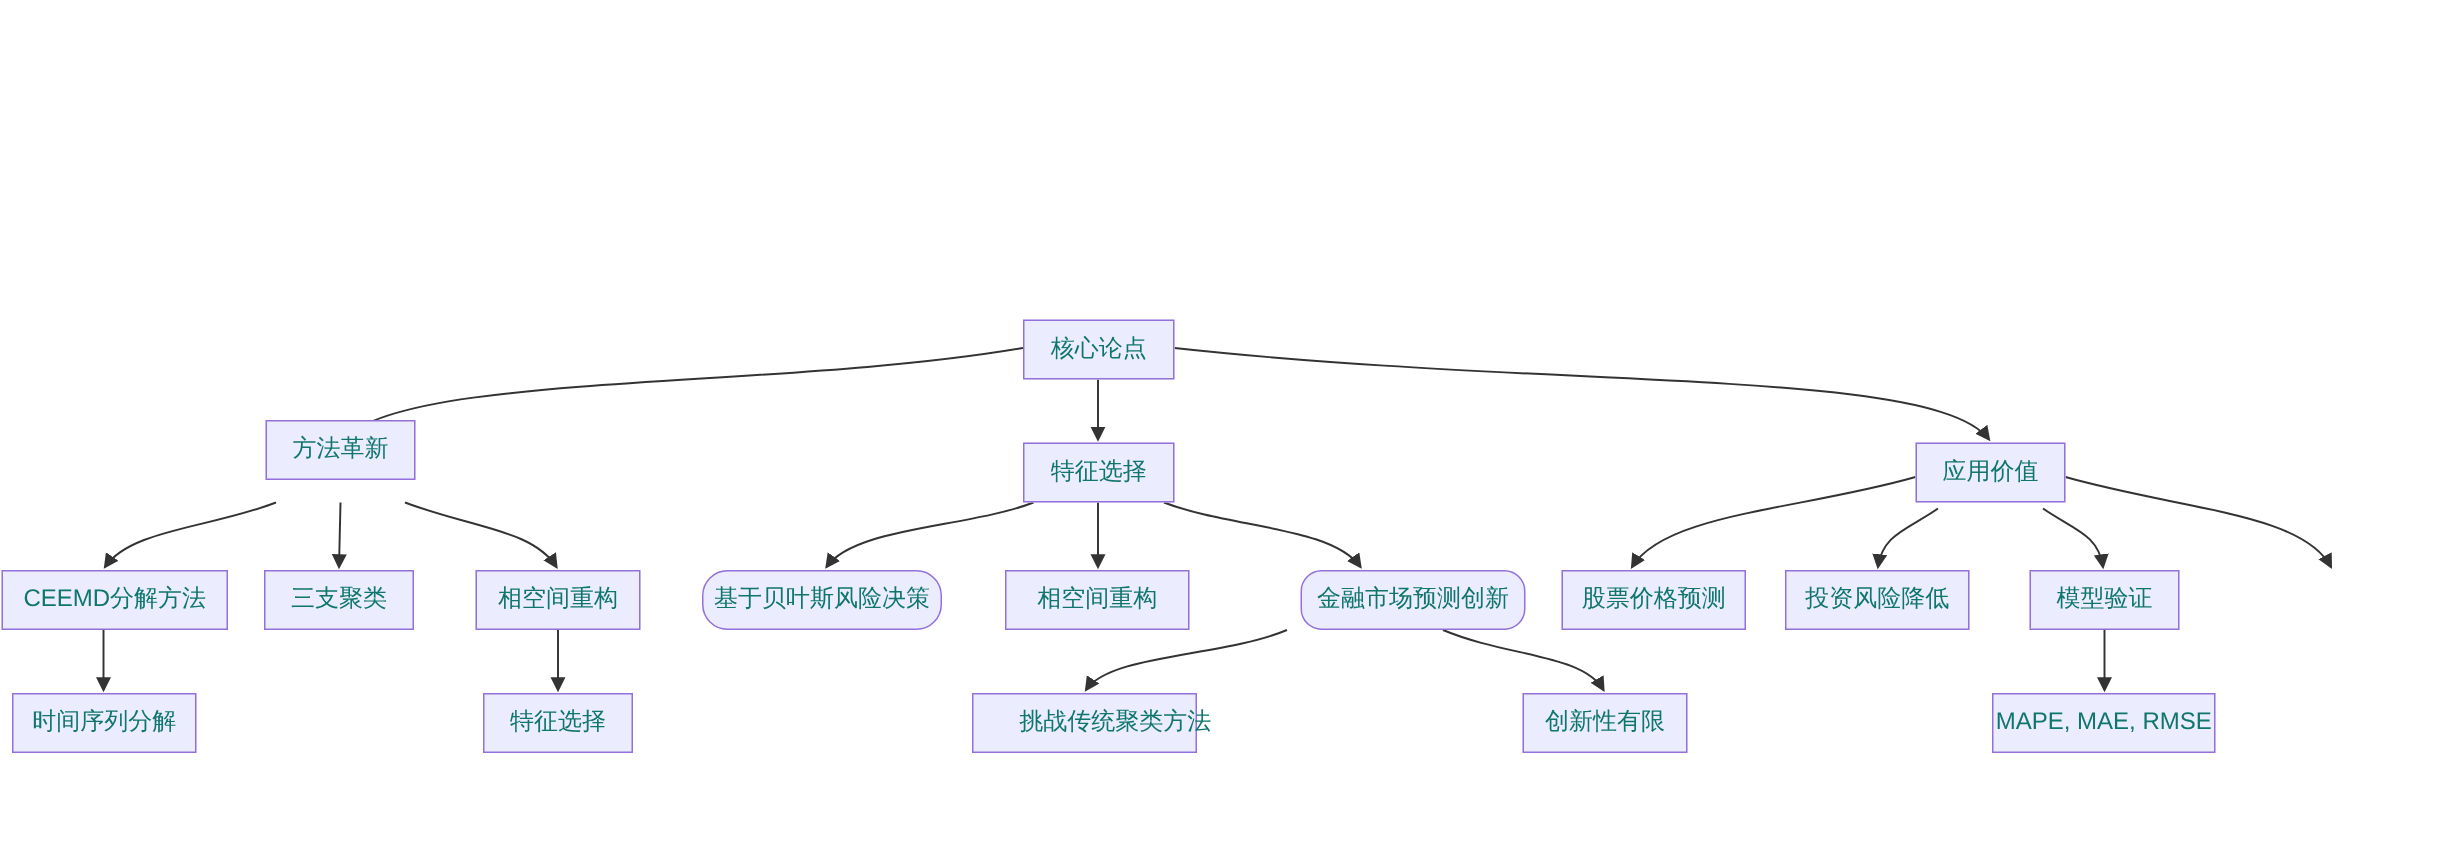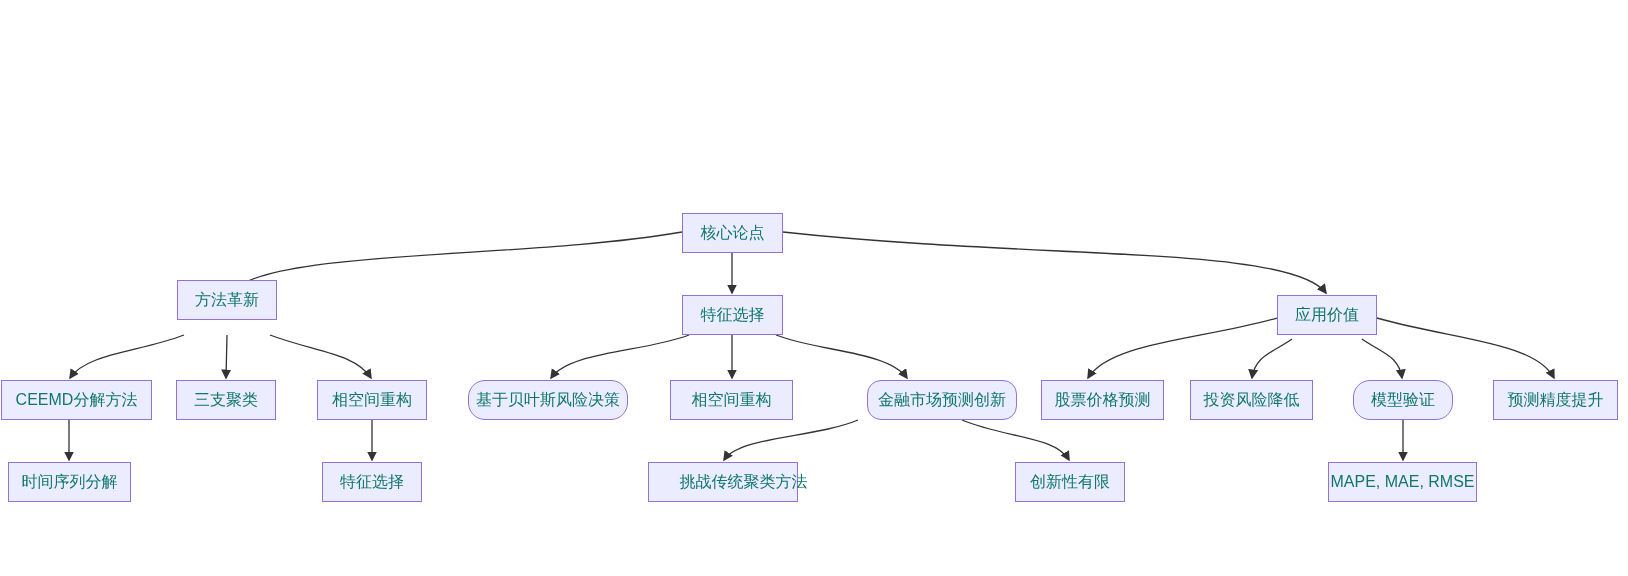--- a/index.html
+++ b/index.html
@@ -79,22 +79,21 @@
   <div class="node" style="left:1277px; top:295px; width:100px; height:40px;">应用价值</div>
 
   <div class="node" style="left:1px; top:380px; width:151px; height:40px;">CEEMD分解方法</div>
   <div class="node" style="left:176px; top:380px; width:100px; height:40px;">三支聚类</div>
   <div class="node" style="left:317px; top:380px; width:110px; height:40px;">相空间重构</div>
   <div class="node" style="left:468px; top:380px; width:160px; height:40px;border-radius:17px;">基于贝叶斯风险决策</div>
   <div class="node" style="left:670px; top:380px; width:123px; height:40px;">相空间重构</div>
   <div class="node" style="left:867px; top:380px; width:150px; height:40px;border-radius:14px;">金融市场预测创新</div>
   <div class="node" style="left:1025px; top:380px; width:123px; height:40px;margin-left:16px;">股票价格预测</div>
   <div class="node" style="left:1190px; top:380px; width:123px; height:40px;">投资风险降低</div>
-  <div class="node" style="left:1353px; top:380px; width:100px; height:40px;border-radius:17px;">模型验证</div>
-  <div class="node" style="left:1493px; top:380px; width:125px; height:40px;">预测精度提升</div>
+  <div class="node" style="left:1353px; top:380px; width:100px; height:40px;">模型验证</div>
 
   <div class="node" style="left:322px; top:462px; width:100px; height:40px;">特征选择</div>
   <div class="node" style="left:8px; top:462px; width:123px; height:40px;">时间序列分解</div>
   <div class="node" style="left:648px; top:462px; width:150px; height:40px;padding-left:41px;">挑战传统聚类方法</div>
   <div class="node" style="left:1015px; top:462px; width:110px; height:40px;">创新性有限</div>
   <div class="node" style="left:1328px; top:462px; width:149px; height:40px;">MAPE, MAE, RMSE</div>
 
 </div>
 
 </body></html>

